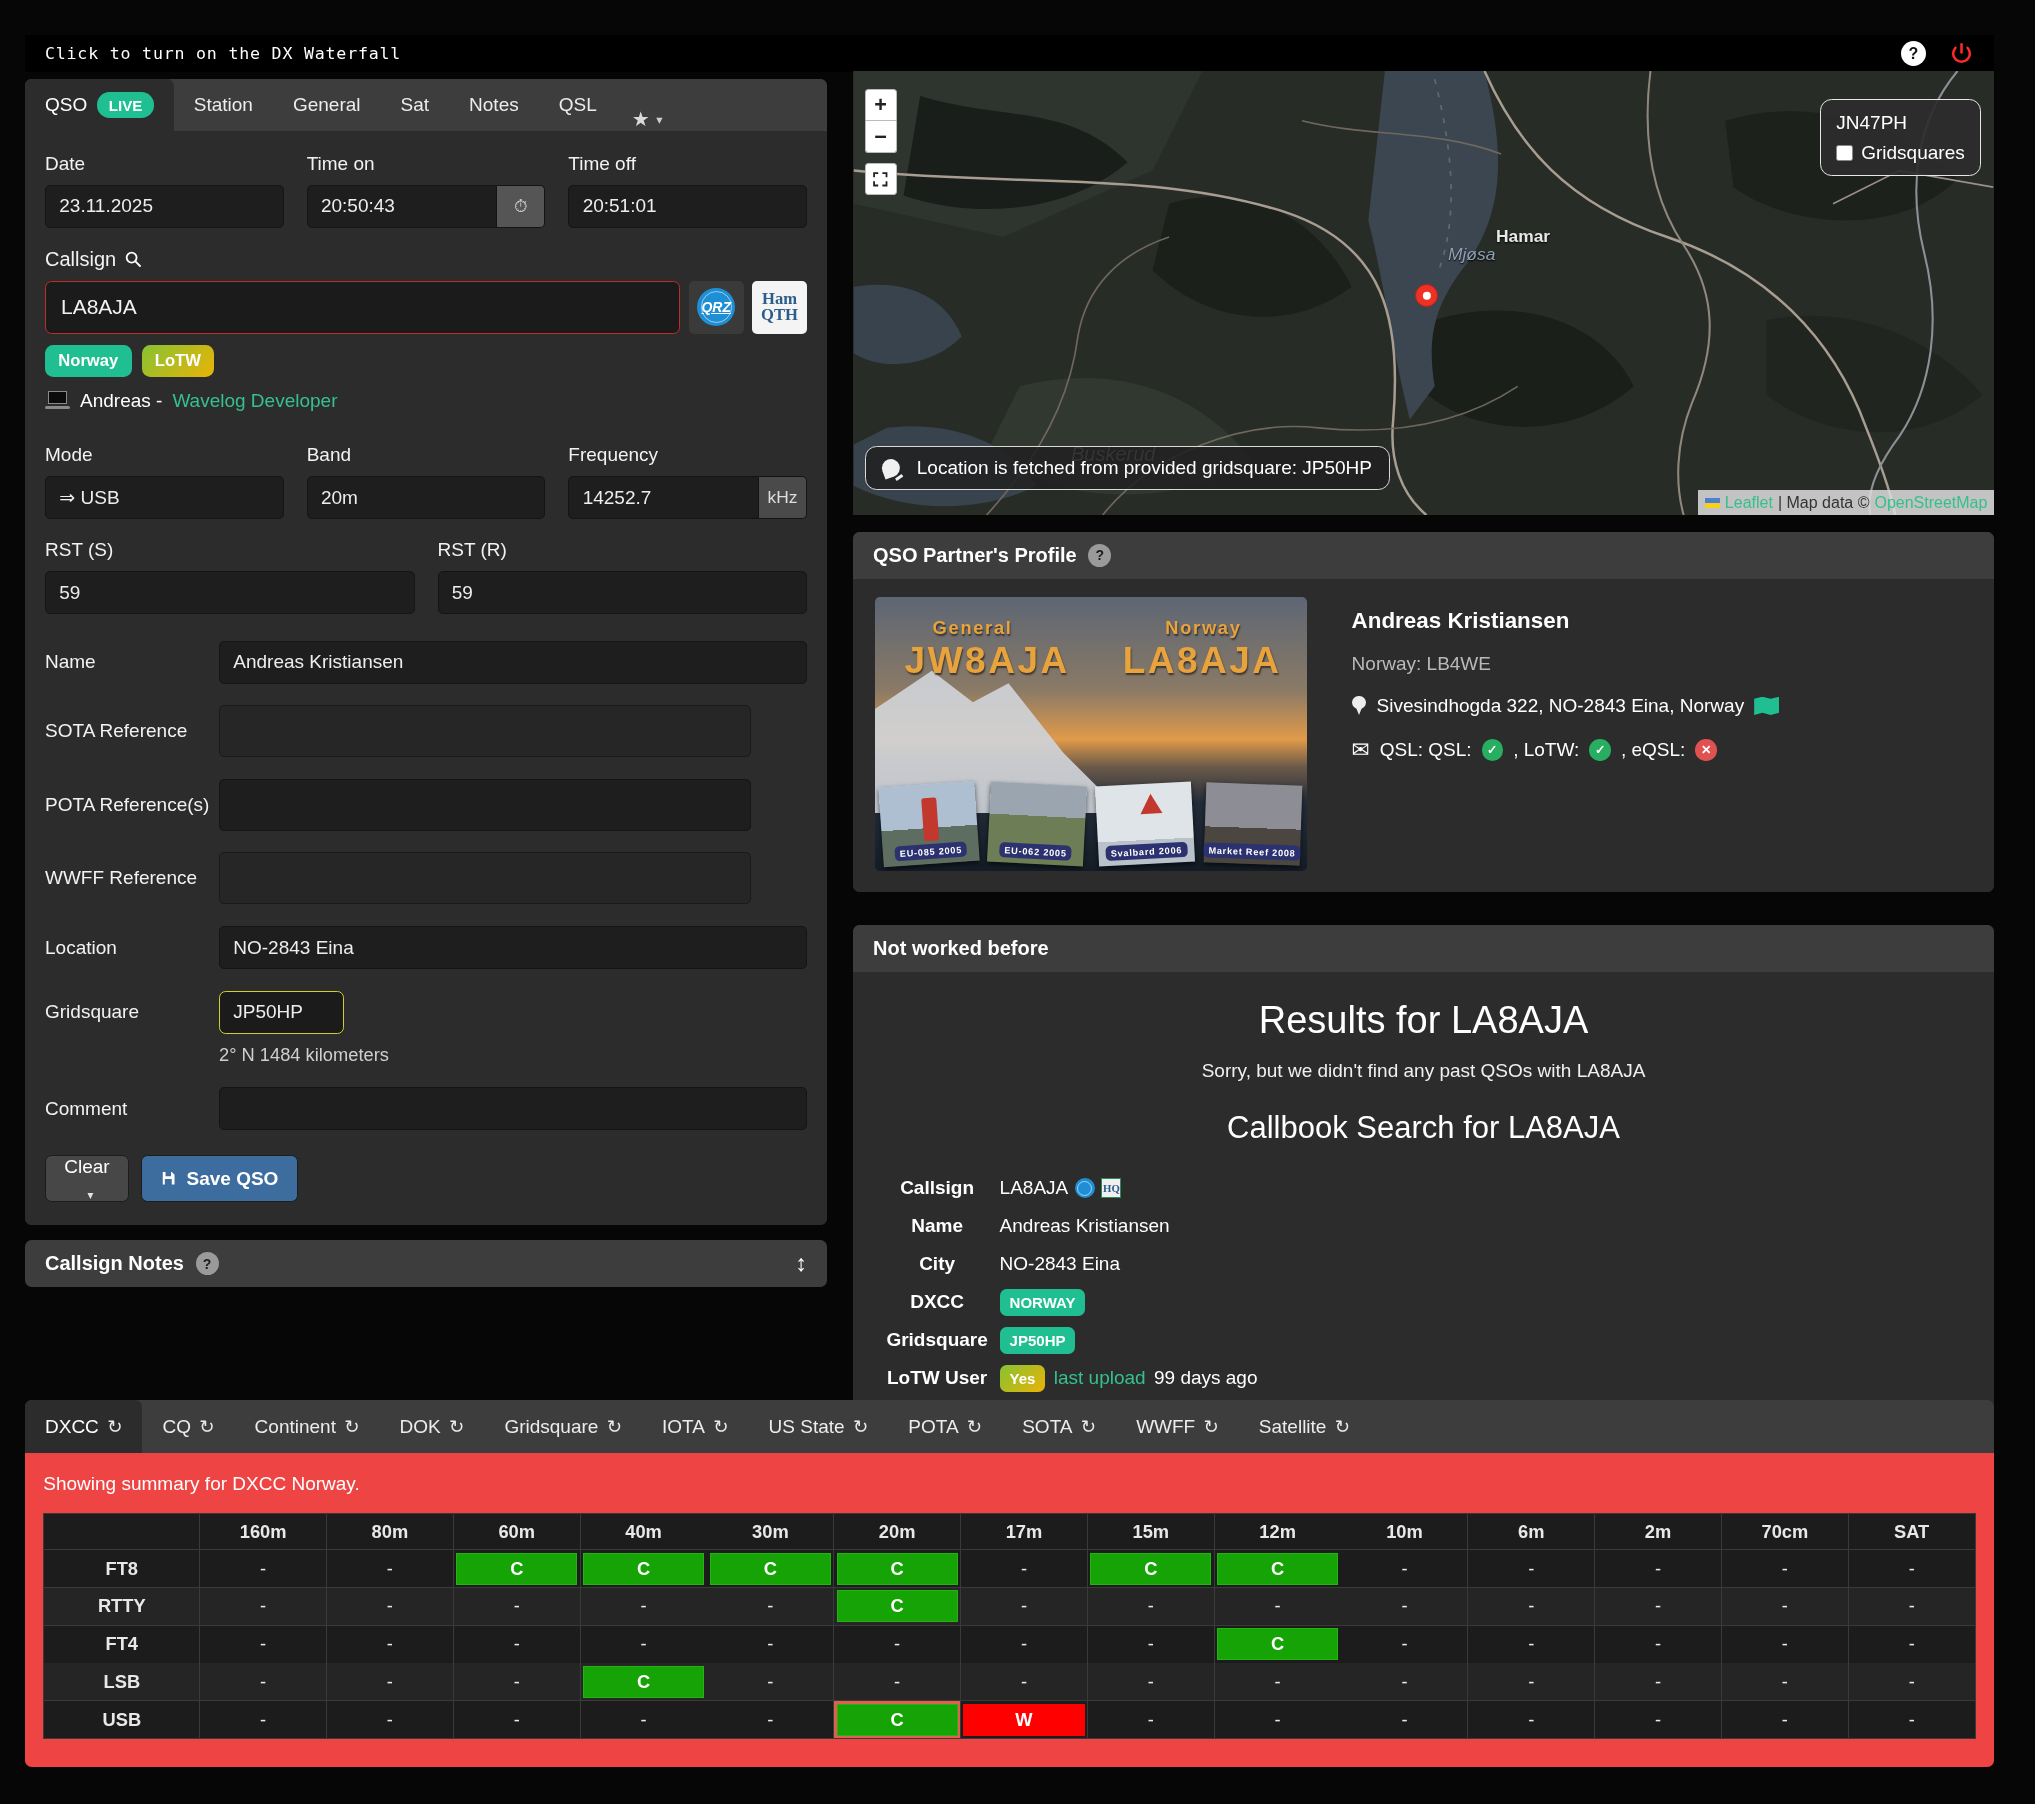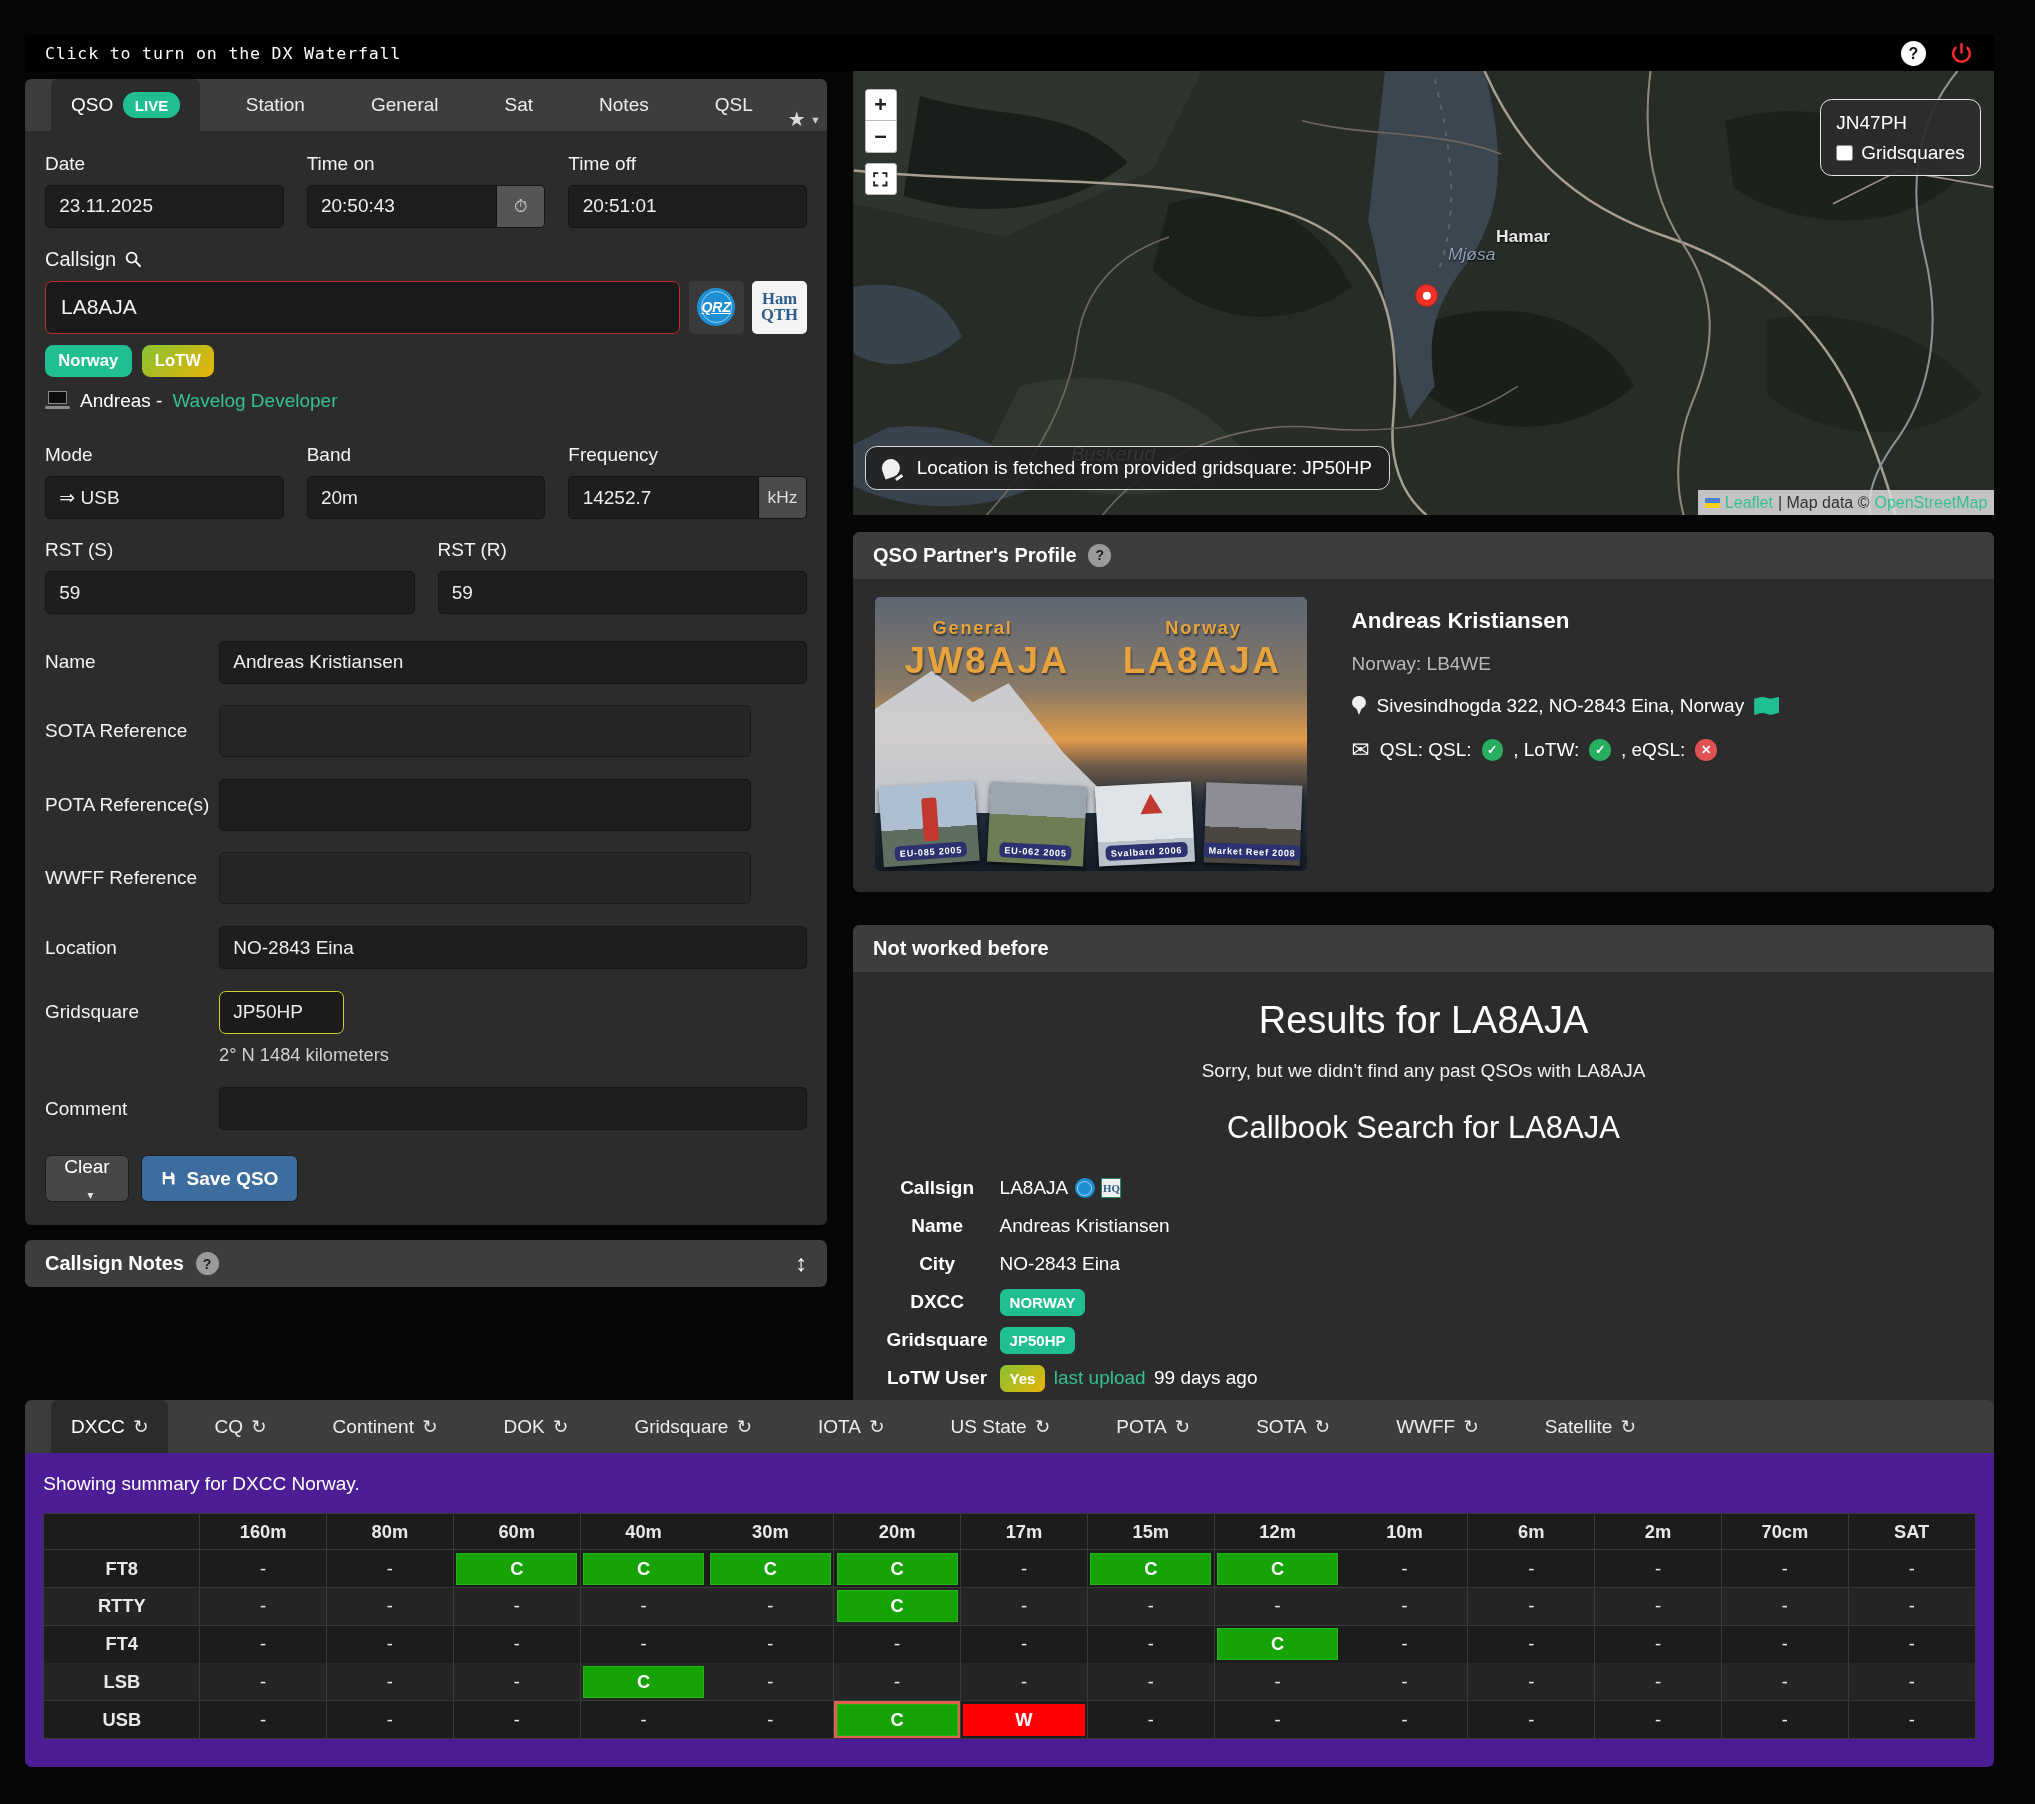--- a/index.html
+++ b/index.html
@@ -17,21 +17,21 @@
     font-size:16px;display:inline-flex;align-items:center;justify-content:center;}
   .help-gray{background:#9a9a9a;color:#1c1c1c;width:23px;height:23px;font-size:14px;}
   
   .panel{background:#2c2c2c;border-radius:6.6px;}
   .panel-head{background:#3d3d3d;border-radius:6.6px 6.6px 0 0;height:47px;display:flex;align-items:center;
     gap:11.6px;padding:0 20px;font-size:20px;font-weight:bold;}
   
   #left-col{position:absolute;left:25px;top:79px;width:802px;}
   .tabstrip{background:#3d3d3d;border-radius:6.6px 6.6px 0 0;height:52px;display:flex;align-items:flex-end;}
   .tabstrip .tabs{display:flex;height:100%;}
-  .tab{display:flex;align-items:center;gap:10px;padding:0 20px;font-size:19px;color:#ececec;cursor:pointer;margin-left:26px;}
+  .tab{display:flex;align-items:center;gap:10px;padding:0 20px;font-size:19px;color:#ececec;cursor:pointer;}
   .tab.active{background:#2c2c2c;border-radius:6.6px 6.6px 0 0;color:#fff;}
   .live-badge{background:#1fbf92;color:#fff;font-size:15px;font-weight:bold;border-radius:12.5px;padding:4.2px 11.6px;}
   .star-tab{display:flex;align-items:center;gap:6.6px;padding:0 15px;color:#d9d9d9;font-size:20px;}
   .star-tab .caret{font-size:12.5px;color:#cfcfcf;}
   #qso-body{background:#2c2c2c;border-radius:0 0 6.6px 6.6px;padding:21.6px 20px 23px;}
   .grid3{display:grid;grid-template-columns:1fr 1fr 1fr;gap:23px;}
   .grid2{display:grid;grid-template-columns:1fr 1fr;gap:23px;}
   .f-label{font-size:19px;color:#f2f2f2;margin-bottom:10px;display:flex;align-items:center;gap:8.3px;}
   .input{height:43px;background:#1e1e1e;border:0.8px solid #141414;border-radius:5px;color:#ededed;
     font-size:19px;display:flex;align-items:center;padding:0 13.3px;}
@@ -137,21 +137,21 @@
   .minibadge.yes{background:linear-gradient(135deg,#86c232,#eab307);}
   .mini-globe{width:20px;height:20px;border-radius:50%;background:#1e8fd5;display:inline-block;position:relative;}
   .mini-globe:before{content:"";position:absolute;inset:2.5px;border:0.8px solid rgba(255,255,255,.6);border-radius:50%;}
   .mini-hq{width:20px;height:20px;background:#f0f0f0;color:#2b5c8a;font-size:10.8px;font-weight:bold;
     display:inline-flex;align-items:center;justify-content:center;font-family:"Liberation Serif",serif;border:0.8px solid #2b8a5c;}
   #max-note{text-align:right;font-size:18.3px;margin-top:13.3px;color:#fff;}
   
   #bottom{position:absolute;left:25px;top:1400px;width:1969px;}
   #summary-tabstrip{background:#3d3d3d;border-radius:6.6px 6.6px 0 0;height:53px;display:flex;align-items:flex-end;}
   #summary-tabstrip .tab{height:100%;gap:8.3px;}
-  #summary-body{background:#4c1d95;border-radius:0 0 6.6px 6.6px;padding:20px 18.3px 28px;}
+  #summary-body{background:#ef4444;border-radius:0 0 6.6px 6.6px;padding:20px 18.3px 28px;}
   .caption{font-size:19px;margin-bottom:18.3px;}
   .refresh{font-size:18.3px;color:#e8e8e8;}
   #band-table{display:grid;grid-template-columns:155px repeat(14,1fr);background:#3a3a3a;gap:0.8px;
     border:0.8px solid #3a3a3a;}
   .tcell{background:#1c1c1c;min-height:37px;display:flex;align-items:center;justify-content:center;
     font-size:18.3px;color:#e8e8e8;position:relative;}
   .tcell.head{font-weight:bold;min-height:35px;background:#1c1c1c;}
   .tcell.mode{font-weight:bold;}
   .tcell.alt{background:#252525;}
   .cfill{position:absolute;inset:2.5px;display:flex;align-items:center;justify-content:center;

